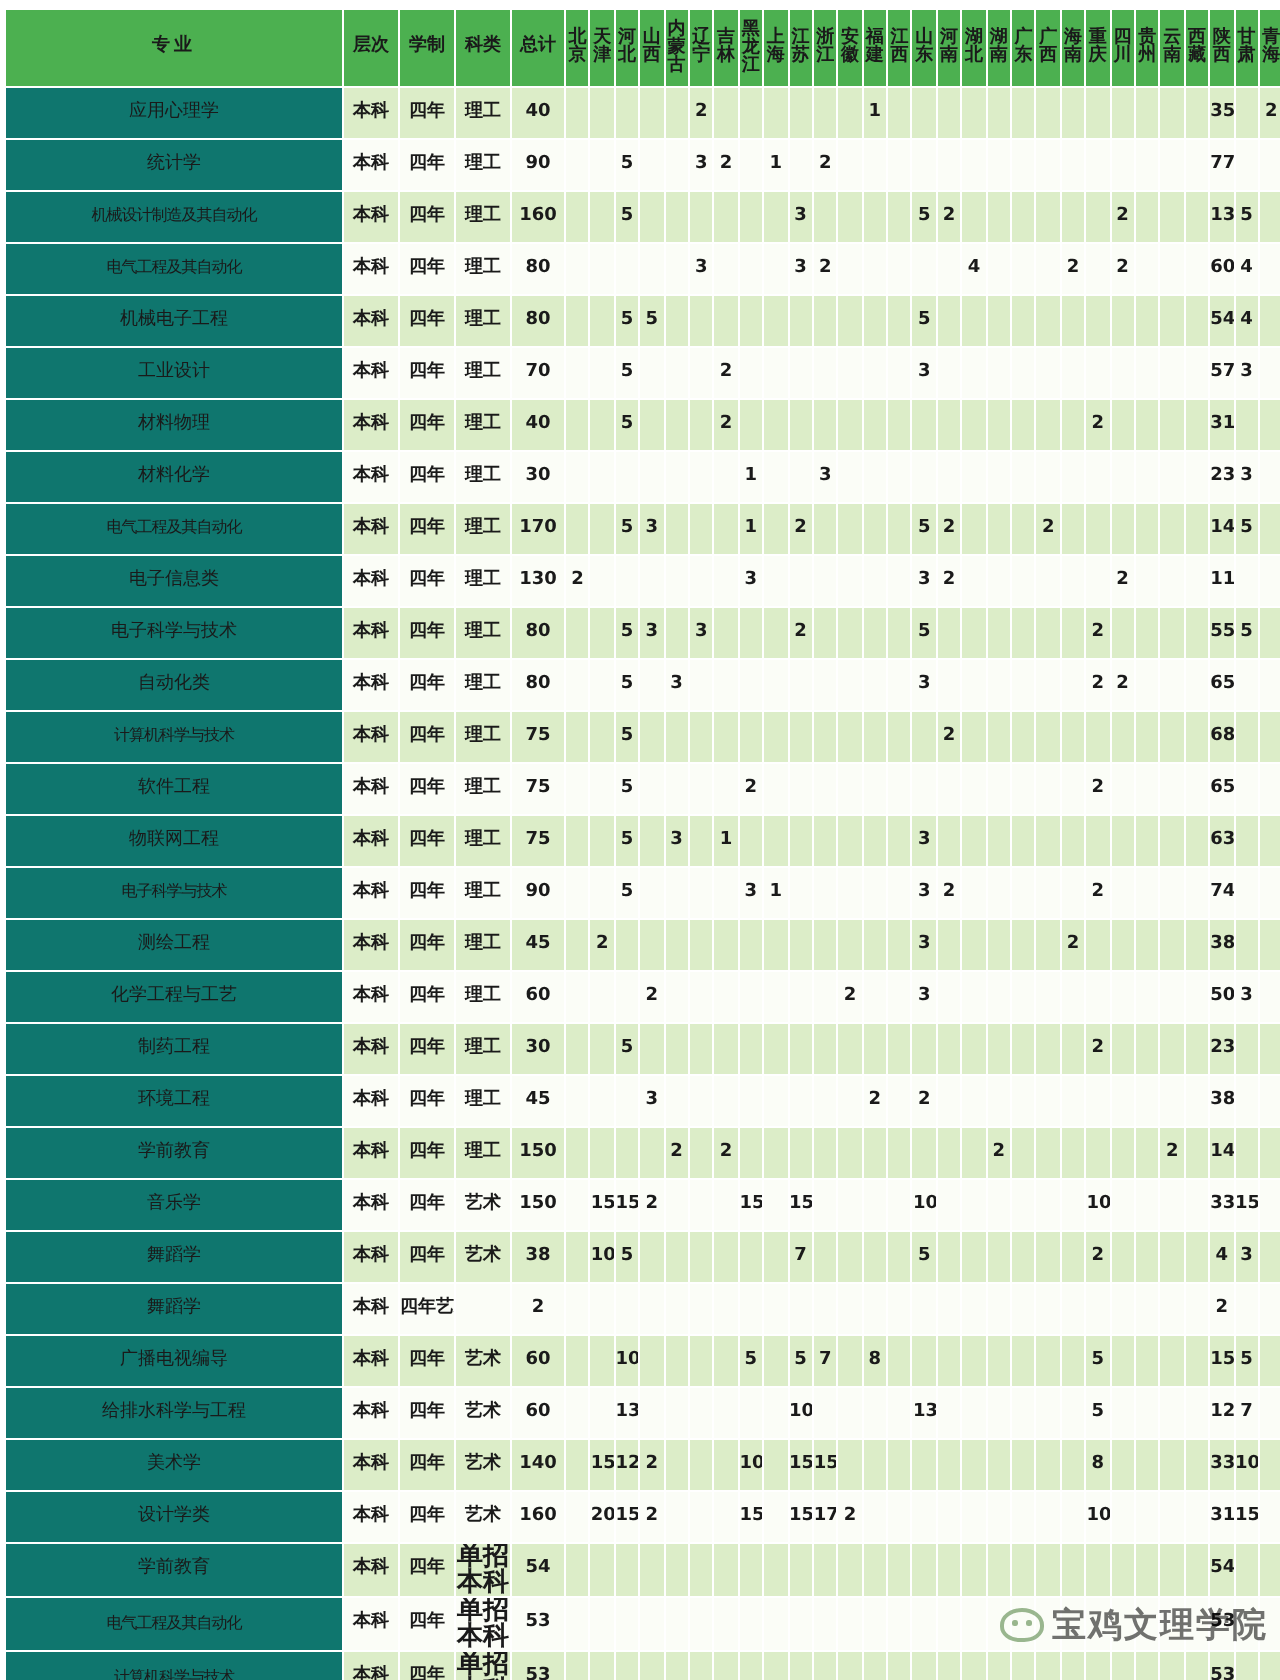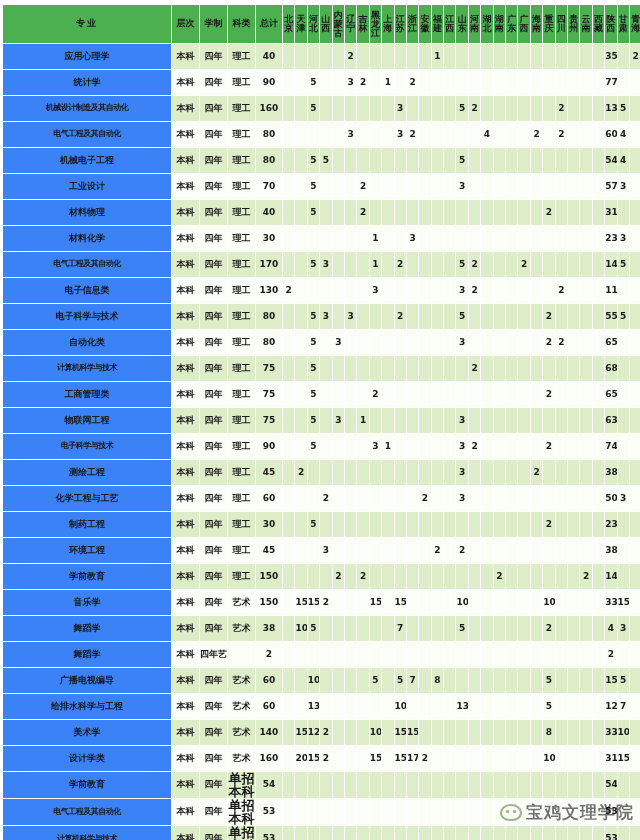--- a/index.html
+++ b/index.html
@@ -57,23 +57,23 @@
   }
   th.hdr-sub { font-size: 9px; }
   th.hdr-sub .vtxt { display:block; line-height:1.05; word-break: break-all; white-space: normal;}
 
   
   tbody tr { height: 25px; }
   tbody tr.alt td.cell { background: #dcedc8; }
   tbody tr.plain td.cell { background: #fbfdf7; }
 
   td.major {
-    background: #3b82f6;
+    background: #0f766e;
     color: #ffffff;
-    font-weight: bold;
+    font-weight: normal;
     font-size: 10px;
     letter-spacing: 0px;
   }
   td.major.tight { font-size: 8px; letter-spacing: -0.5px; }
   td.fixed {
     font-size: 10px;
     color: #111;
     font-weight: bold;
   }
   td.total { font-size: 10px; font-weight: bold; color:#111; }
@@ -725,21 +725,21 @@
           <td class="cell num"></td>
           <td class="cell num"></td>
           <td class="cell num"></td>
           <td class="cell num"></td>
           <td class="cell num"></td>
           <td class="cell num">68</td>
           <td class="cell num"></td>
           <td class="cell num"></td>
         </tr>
         <tr class="plain">
-          <td class="major">工商管理类</td>
+          <td class="major">软件工程</td>
           <td class="cell fixed">本科</td>
           <td class="cell fixed">四年</td>
           <td class="cell fixed kelei">理工</td>
           <td class="cell total">75</td>
           <td class="cell num"></td>
           <td class="cell num"></td>
           <td class="cell num">5</td>
           <td class="cell num"></td>
           <td class="cell num"></td>
           <td class="cell num"></td>

